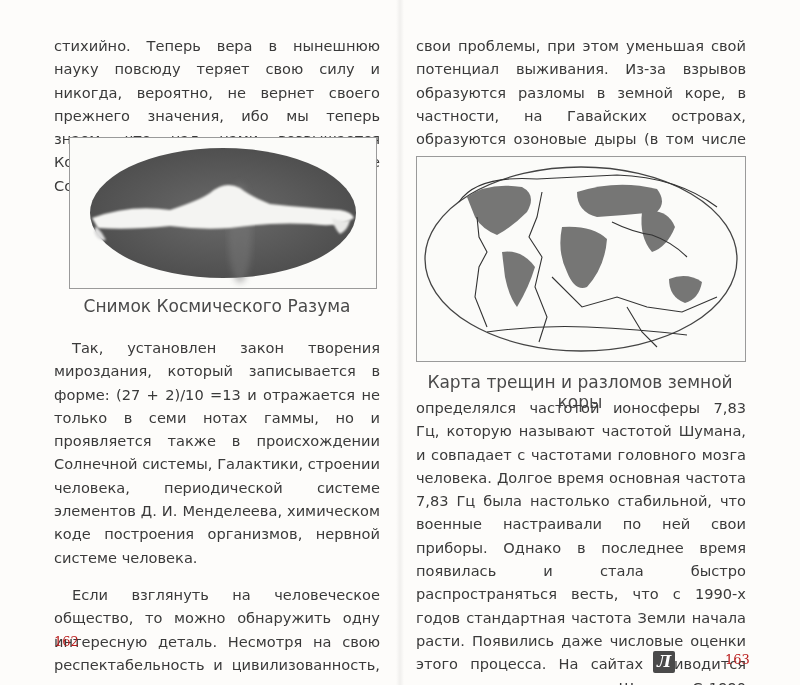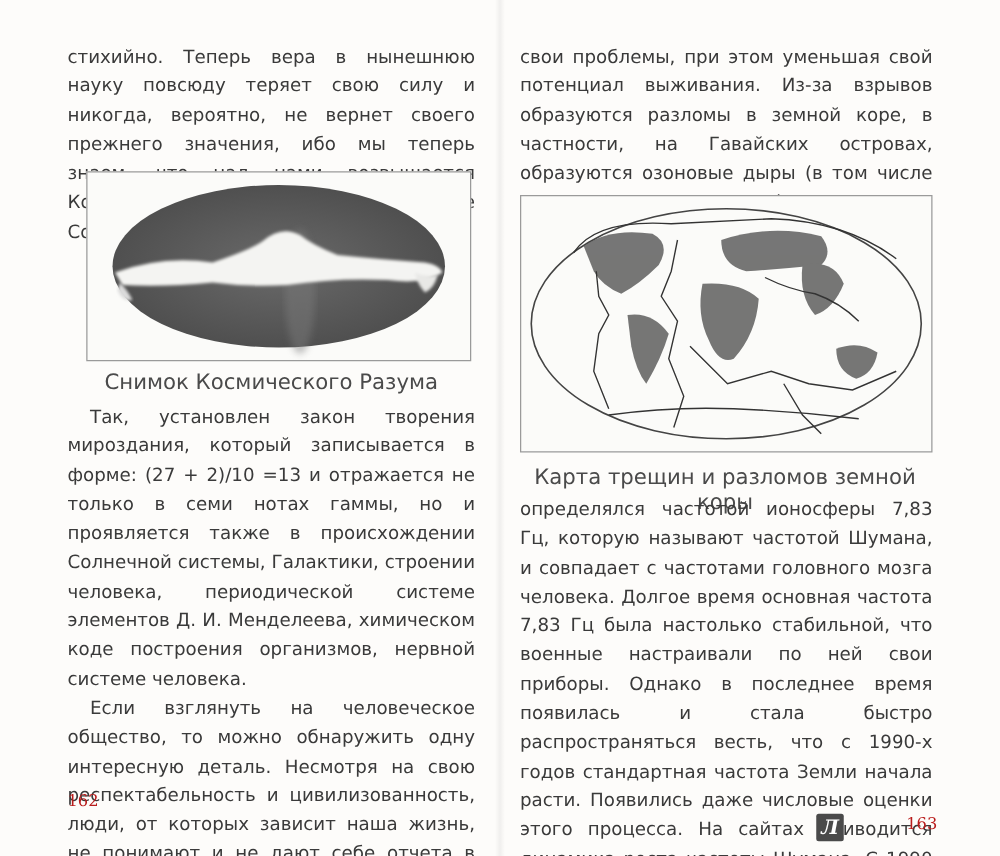--- a/index.html
+++ b/index.html
@@ -14,21 +14,21 @@
   .page.left { left: 0; width: 400px; }
   .page.right { left: 400px; width: 400px; }
   .gutter {
     position: absolute; left: 396px; top: 0; width: 8px; height: 685px;
     background: linear-gradient(to right, rgba(0,0,0,0) 0%, rgba(0,0,0,0.05) 50%, rgba(0,0,0,0) 100%);
   }
   .col { position: absolute; font-size: 14.6px; line-height: 23.3px; }
   .left .col { left: 54px; width: 326px; }
   .right .col { left: 16px; width: 330px; }
   .para { margin: 0; text-align: justify; text-align-last: left; }
-  .para.indent { text-indent: 18px; }
+  .para.indent { text-indent: 18px; margin-top: 14px; }
   .figure {
     position: absolute; border: 1px solid #9a9a9a; background: #fbfbf9;
   }
   .caption {
     position: absolute; font-size: 17px; text-align: center; color: #4a4a4a;
   }
   .page-num {
     position: absolute; font-family: "DejaVu Serif", serif; font-size: 13px; color: #b91c1c;
   }
   .badge {

